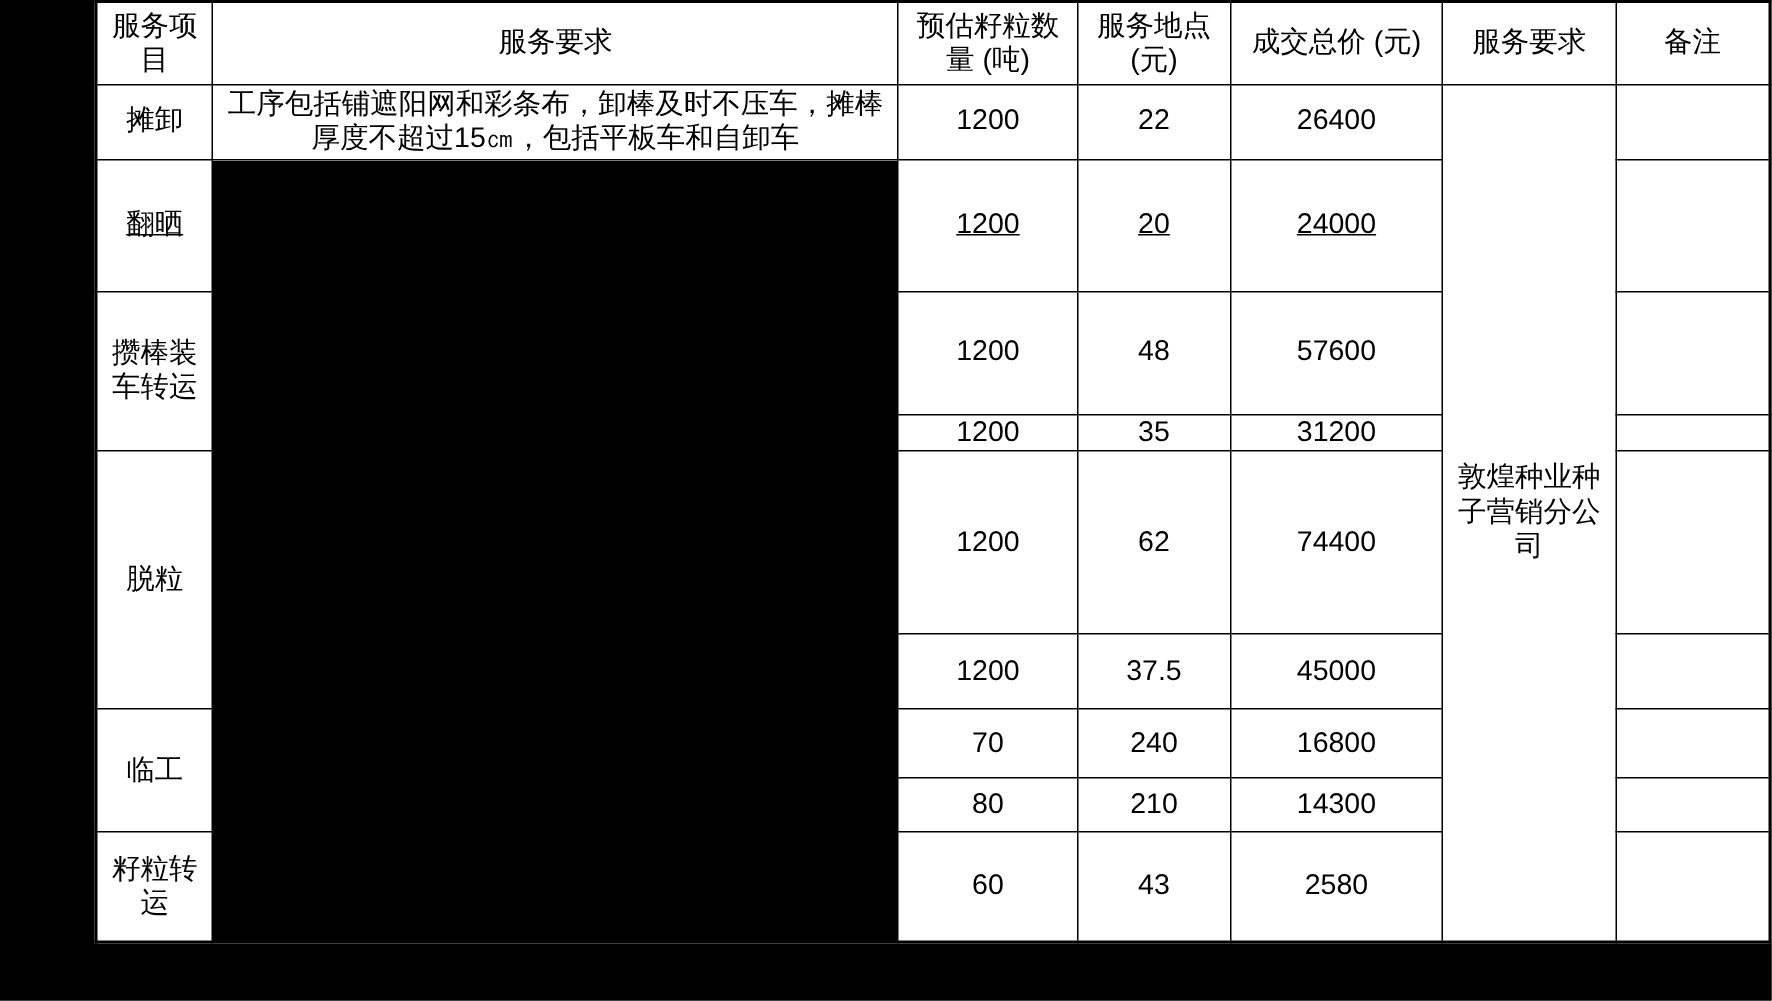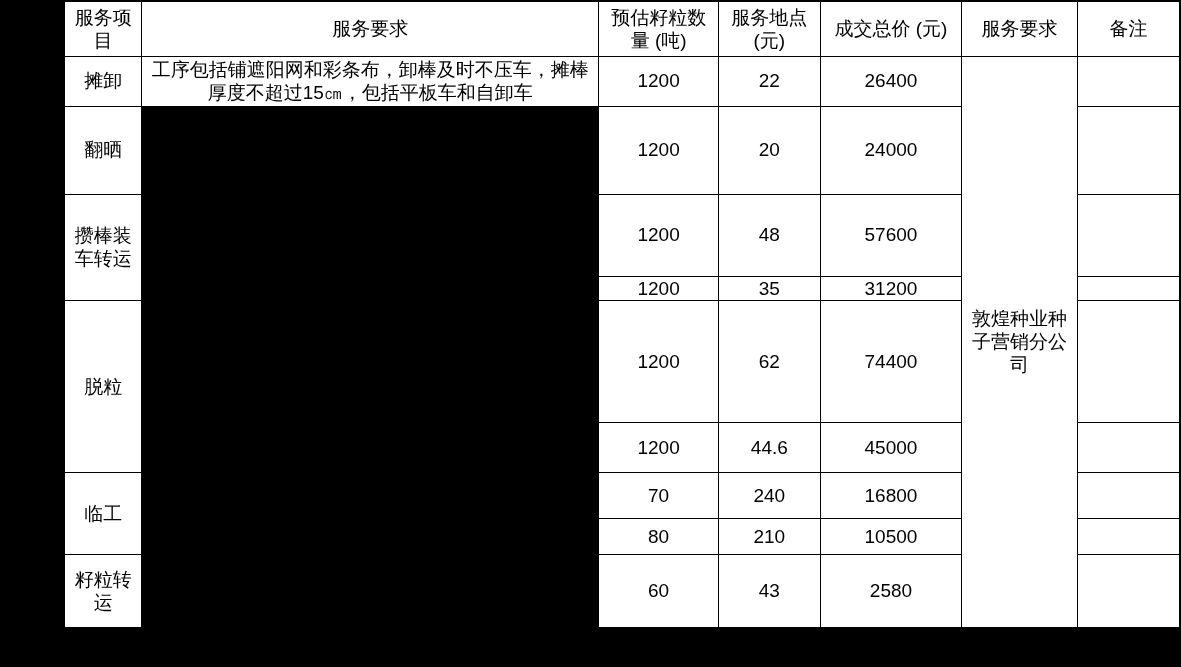--- a/index.html
+++ b/index.html
@@ -36,21 +36,21 @@
     padding: 0 2px;
     overflow: hidden;
   }
   td.redacted {
     background: var(--redaction-color);
     border-color: var(--grid-line);
   }
   
   tr.hr-header { height: 55px; }
   tr.hr-1 { height: 50px; }
-  tr.hr-2 { height: 88px; }
+  tr.hr-2 { height: 88px; text-decoration: underline; }
   tr.hr-3 { height: 82px; }
   tr.hr-4 { height: 24px; }
   tr.hr-5 { height: 122px; }
   tr.hr-6 { height: 50px; }
   tr.hr-7 { height: 46px; }
   tr.hr-8 { height: 36px; }
   tr.hr-9 { height: 74px; }
 </style>
 </head>
 <body>
@@ -123,37 +123,37 @@
       <tr class="hr-5">
         <td rowspan="2">脱粒</td>
         <td>1200</td>
         <td>62</td>
         <td>74400</td>
         <td></td>
       </tr>
 
       <tr class="hr-6">
         <td>1200</td>
-        <td>44.6</td>
+        <td>37.5</td>
         <td>45000</td>
         <td></td>
       </tr>
 
       <tr class="hr-7">
         <td rowspan="2">临工</td>
         <td>70</td>
         <td>240</td>
         <td>16800</td>
         <td></td>
       </tr>
 
       <tr class="hr-8">
         <td>80</td>
         <td>210</td>
-        <td>10500</td>
+        <td>14300</td>
         <td></td>
       </tr>
 
       <tr class="hr-9">
         <td>籽粒转
 运</td>
         <td>60</td>
         <td>43</td>
         <td>2580</td>
         <td></td>

